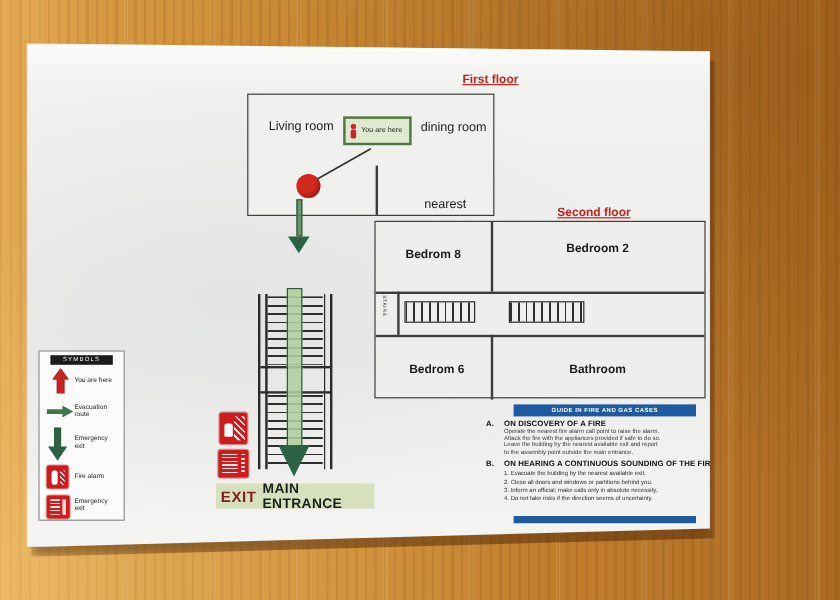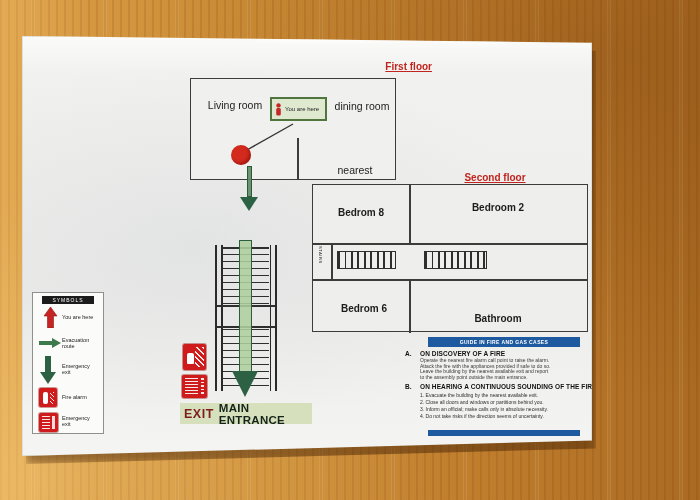--- a/index.html
+++ b/index.html
@@ -72,21 +72,21 @@
 
   <div class="abs paper-shadow"></div>
 
   <div class="abs paper">
 
     <div class="abs glare" style="left:230px;top:-1px;width:170px;height:7px;opacity:.85;"></div>
     <div class="abs glare" style="left:420px;top:2px;width:70px;height:6px;opacity:.7;"></div>
 
     <div class="abs floor-title" style="left:330px;top:25px;width:80px;text-align:right;">First floor</div>
 
-    <div class="abs planbox" style="left:168px;top:42px;width:206px;height:102px;">
+    <div class="abs planbox" style="left:184px;top:42px;width:206px;height:102px;">
       <svg class="abs" style="left:0;top:0;" width="203" height="99">
         <line x1="56" y1="71" x2="102" y2="45" stroke="#333" stroke-width="1.4"></line>
       </svg>
       <div class="abs room-label" style="left:12px;top:20px;width:64px;">Living room</div>
       <div class="abs yah-box" style="left:79px;top:18px;width:57px;height:24px;">
         <svg width="7" height="13">
           <circle cx="3.5" cy="2.4" r="2.2" fill="#c62828"></circle>
           <rect x="1.2" y="5" width="4.6" height="7.5" rx="1.5" fill="#c62828"></rect>
         </svg>
         <span class="yah-text">You are here</span>
@@ -108,21 +108,21 @@
       <div class="abs wall" style="left:0;top:58px;right:0;height:1.5px;"></div>
       <div class="abs wall" style="left:0;top:94px;right:0;height:1.5px;"></div>
       <div class="abs wall" style="left:96px;top:94px;width:1.5px;height:54px;"></div>
       <div class="abs wall" style="left:18px;top:58px;width:1.5px;height:36px;"></div>
       <div class="abs stairs-vtext" style="left:5px;top:61px;height:30px;">STAIRS</div>
       <div class="abs h-ladder" style="left:24px;top:66px;width:59px;height:18px;"></div>
       <div class="abs h-ladder" style="left:111px;top:66px;width:63px;height:18px;"></div>
       <div class="abs room-label-b" style="left:8px;top:22px;width:80px;">Bedrom 8</div>
       <div class="abs room-label-b" style="left:145px;top:17px;width:80px;">Bedroom 2</div>
       <div class="abs room-label-b" style="left:11px;top:118px;width:80px;">Bedrom 6</div>
-      <div class="abs room-label-b" style="left:145px;top:128px;width:80px;">Bathroom</div>
+      <div class="abs room-label-b" style="left:145px;top:118px;width:80px;">Bathroom</div>
     </div>
 
     <div class="abs stairs" style="left:193px;top:209px;width:62px;height:146px;">
       <div class="abs rail" style="left:4px;"></div>
       <div class="abs rail" style="right:4px;"></div>
       <div class="abs v-rungs" style="top:2px;height:57px;"></div>
       <div class="abs landing" style="top:60px;"></div>
       <div class="abs landing" style="top:81px;"></div>
       <div class="abs v-rungs" style="top:84px;height:60px;"></div>
     </div>

